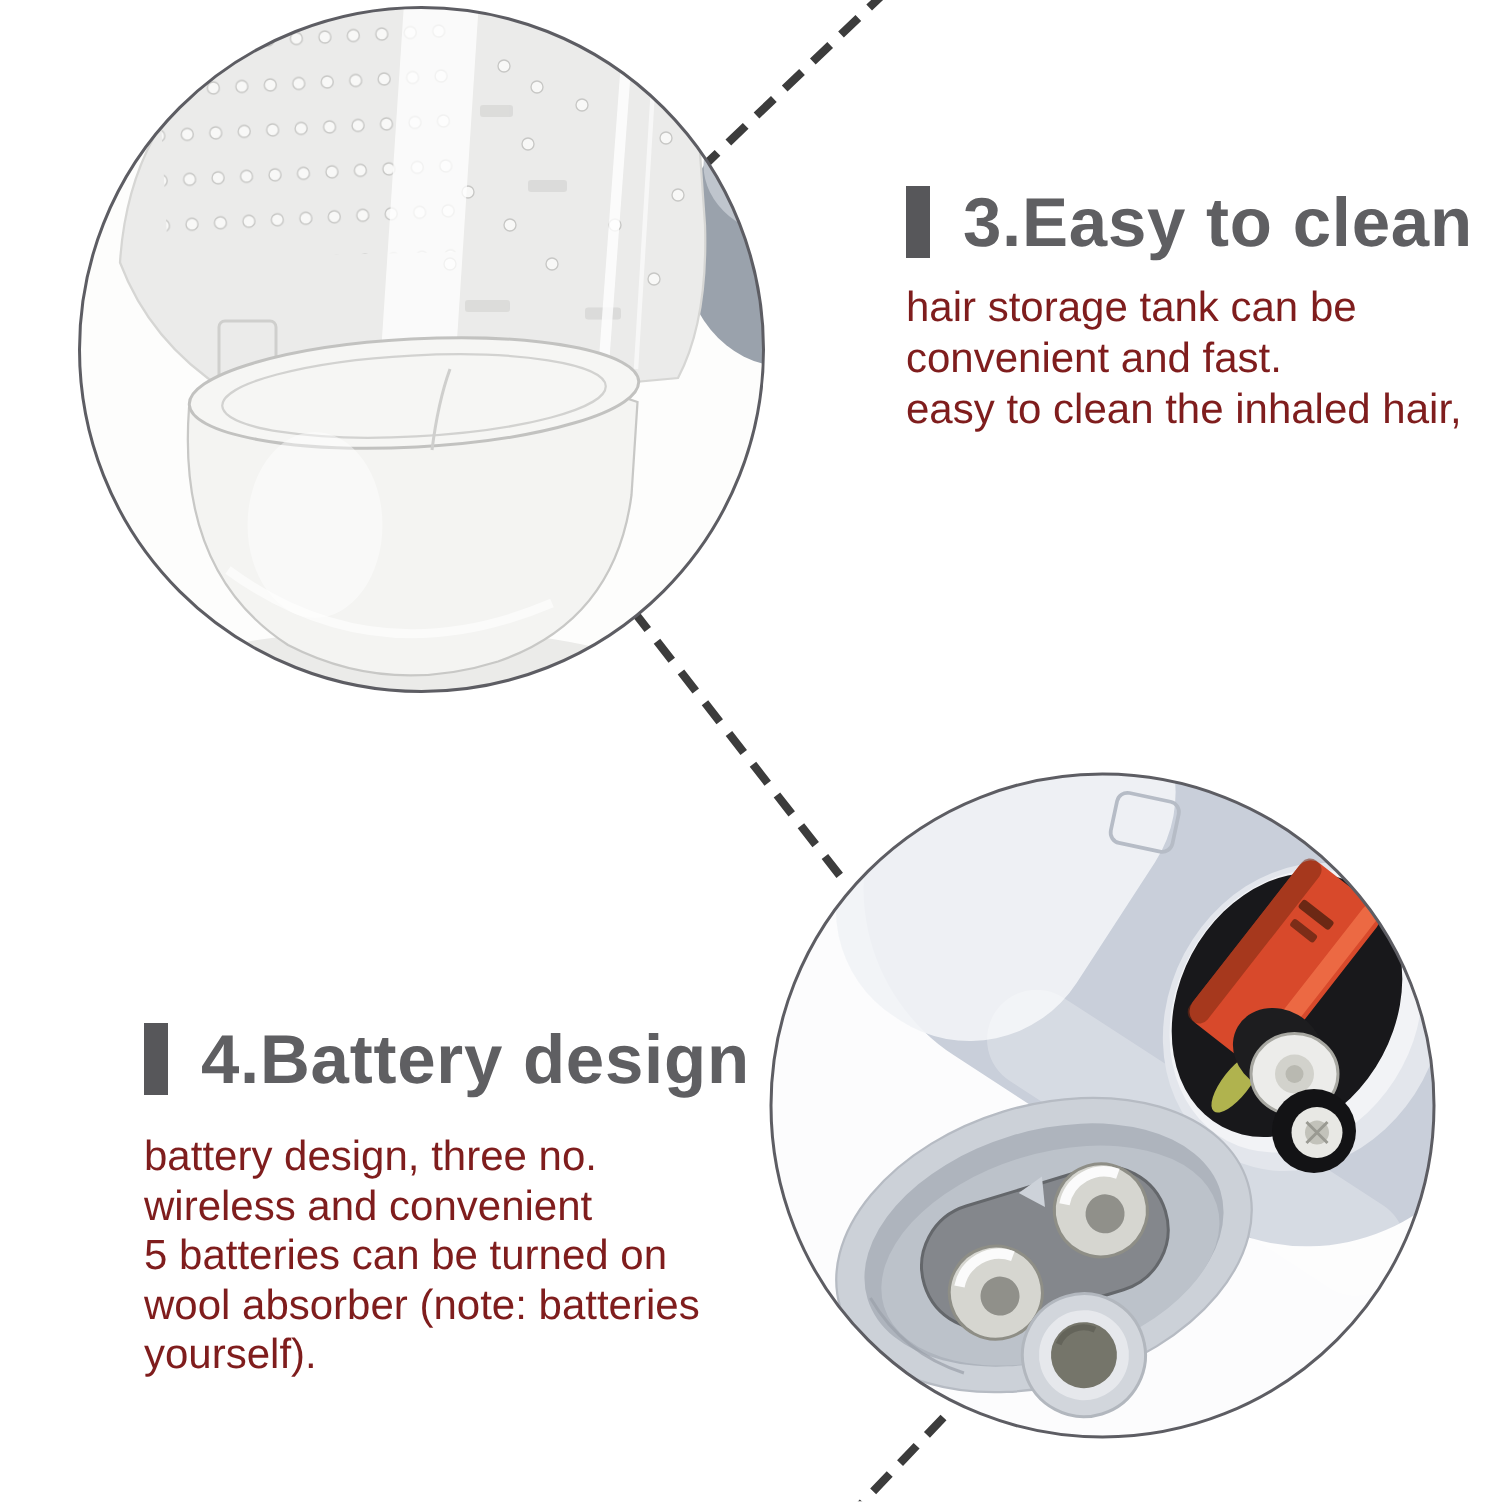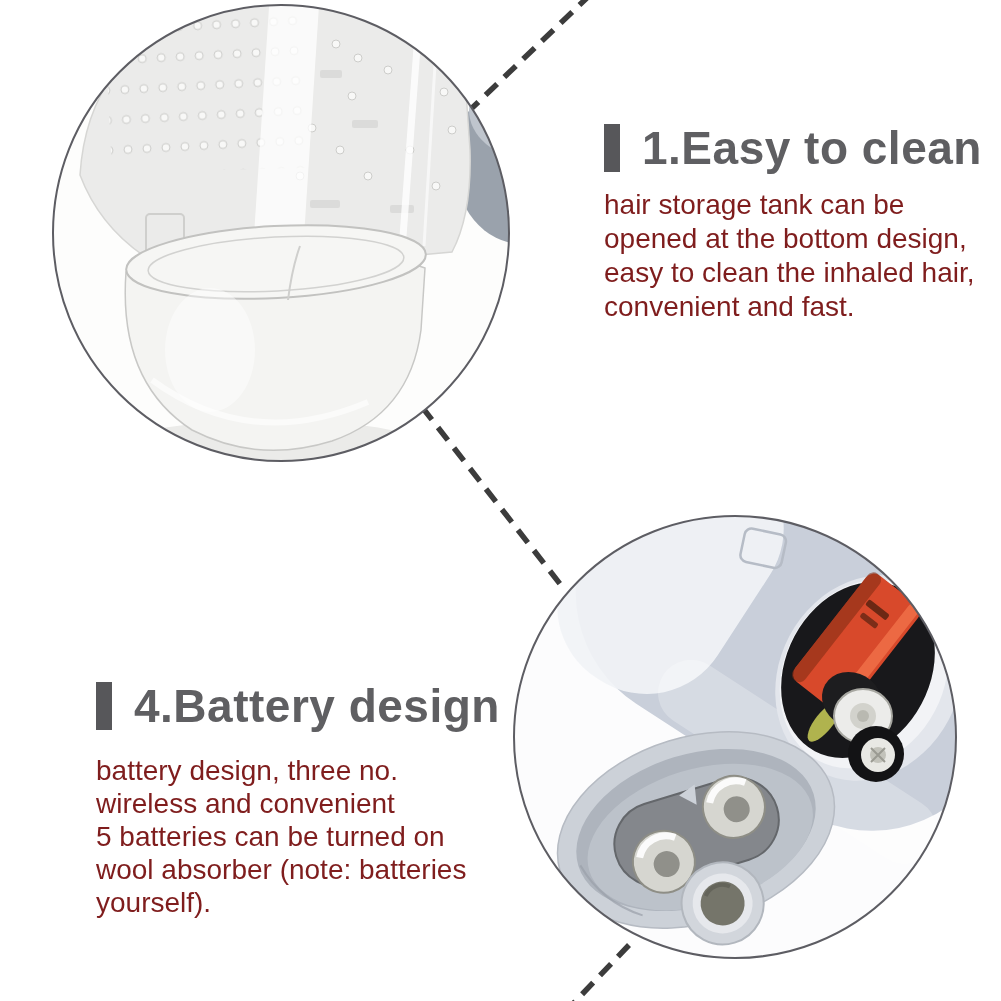--- a/index.html
+++ b/index.html
@@ -161,27 +161,26 @@
         </g>
         <path d="M 575,830 Q 585,872 620,896" stroke="#9aa0a9" stroke-width="2" fill="none" opacity="0.7"></path>
       </g>
     </g>
     <circle cx="735" cy="737" r="221" fill="none" stroke="#5d5d63" stroke-width="2"></circle>
   </svg>
 
   <div class="feature" id="section-easy-clean">
     <div class="heading-row">
       <span class="heading-bar"></span>
-      <span class="heading-text">1.Easy to clean</span>
+      <span class="heading-text">3.Easy to clean</span>
     </div>
     <div class="feature-body">
       <div class="line">hair storage tank can be</div>
-      <div class="line">opened at the bottom design,</div>
+      <div class="line">convenient and fast.</div>
       <div class="line">easy to clean the inhaled hair,</div>
-      <div class="line">convenient and fast.</div>
     </div>
   </div>
 
   <div class="feature" id="section-battery">
     <div class="heading-row">
       <span class="heading-bar"></span>
       <span class="heading-text">4.Battery design</span>
     </div>
     <div class="feature-body">
       <div class="line">battery design, three no.</div>

